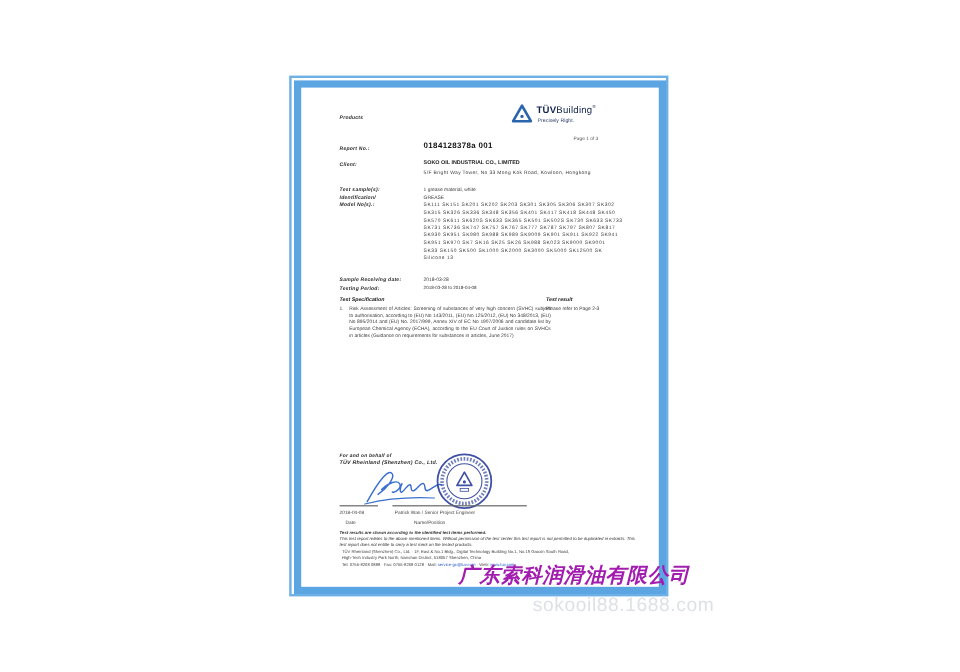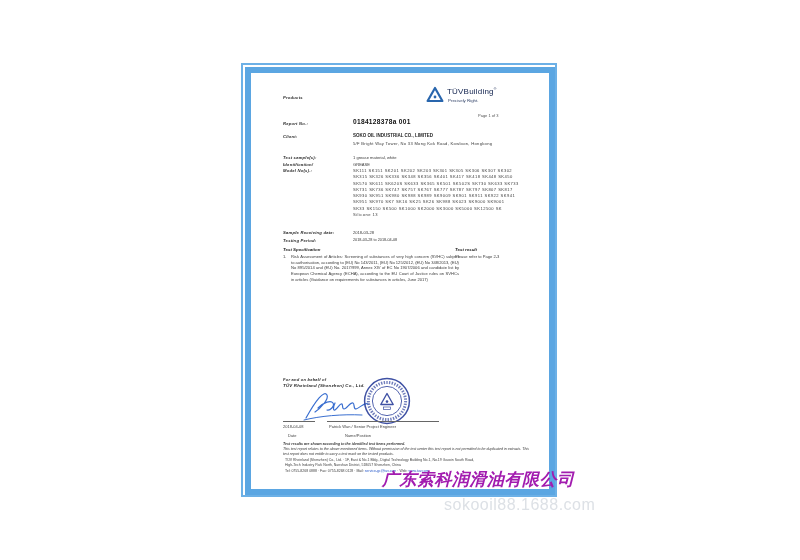--- a/index.html
+++ b/index.html
@@ -11,21 +11,21 @@
   .inner-frame{position:absolute;left:245px;top:67px;width:298px;height:416px;
                border:6px solid #5ba6e2;background:#fff;}
   
   .doc{position:absolute;left:252px;top:74px;width:290px;height:408px;background:#fff;}
   .abs{position:absolute;}
   .lbl{font-style:italic;font-weight:bold;font-size:4.2px;color:#2b2b2b;letter-spacing:.2px;}
   .val{font-size:4.1px;color:#3a3a3a;}
   .bold{font-weight:bold;color:#1f1f1f;}
   
   .brand{font-size:8px;color:#10214d;letter-spacing:.2px;}
-  .brand b{font-weight:normal;}
+  .brand b{font-weight:bold;}
   .brand sup{font-size:3.5px;}
   .tagline{font-size:4.4px;color:#2e3f66;}
   .pageno{font-size:4px;color:#555;}
   .report-val{font-size:6.6px;font-weight:bold;color:#111;letter-spacing:.3px;}
   .models{font-size:4.1px;line-height:6.3px;color:#3c3c3c;letter-spacing:.45px;width:192px;}
   .spec-head{font-style:italic;font-weight:bold;font-size:4.4px;color:#222;}
   .spec-text{font-size:4.1px;line-height:5.7px;color:#3a3a3a;width:168px;text-align:justify;}
   .sigline{height:1px;background:#666;}
   .caption{font-size:4px;color:#444;}
   .foot-i{font-style:italic;font-size:3.6px;color:#333;}

